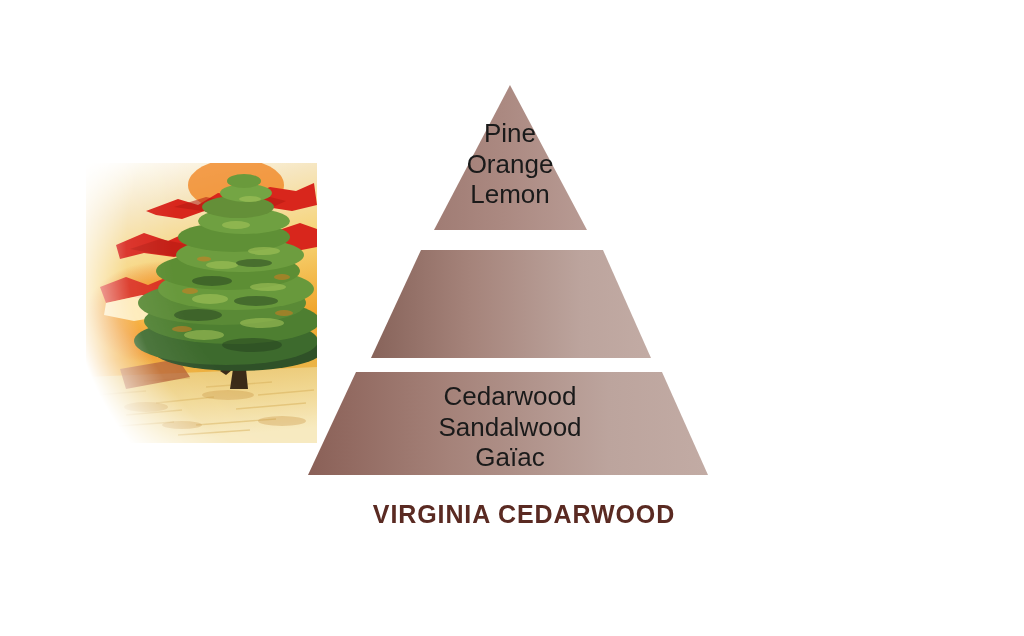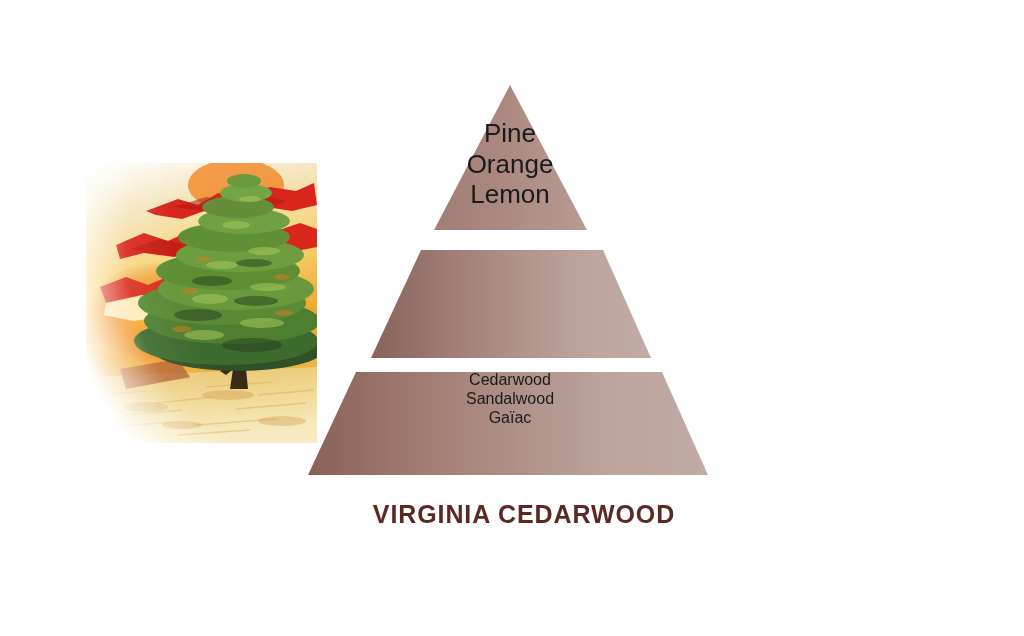--- a/index.html
+++ b/index.html
@@ -59,22 +59,22 @@
     top: 43px;
     font-size: 26px;
   }
   #tier-mid-text {
     left: 0;
     top: 198px;
     font-size: 26px;
   }
   #tier-bottom-text {
     left: 0;
-    top: 296px;
-    font-size: 16px;
+    top: 306px;
+    font-size: 26px;
   }
 
   
   #caption {
     position: absolute;
     left: 0;
     top: 500px;
     width: 1024px;
     text-align: center;
     padding-left: 24px;

